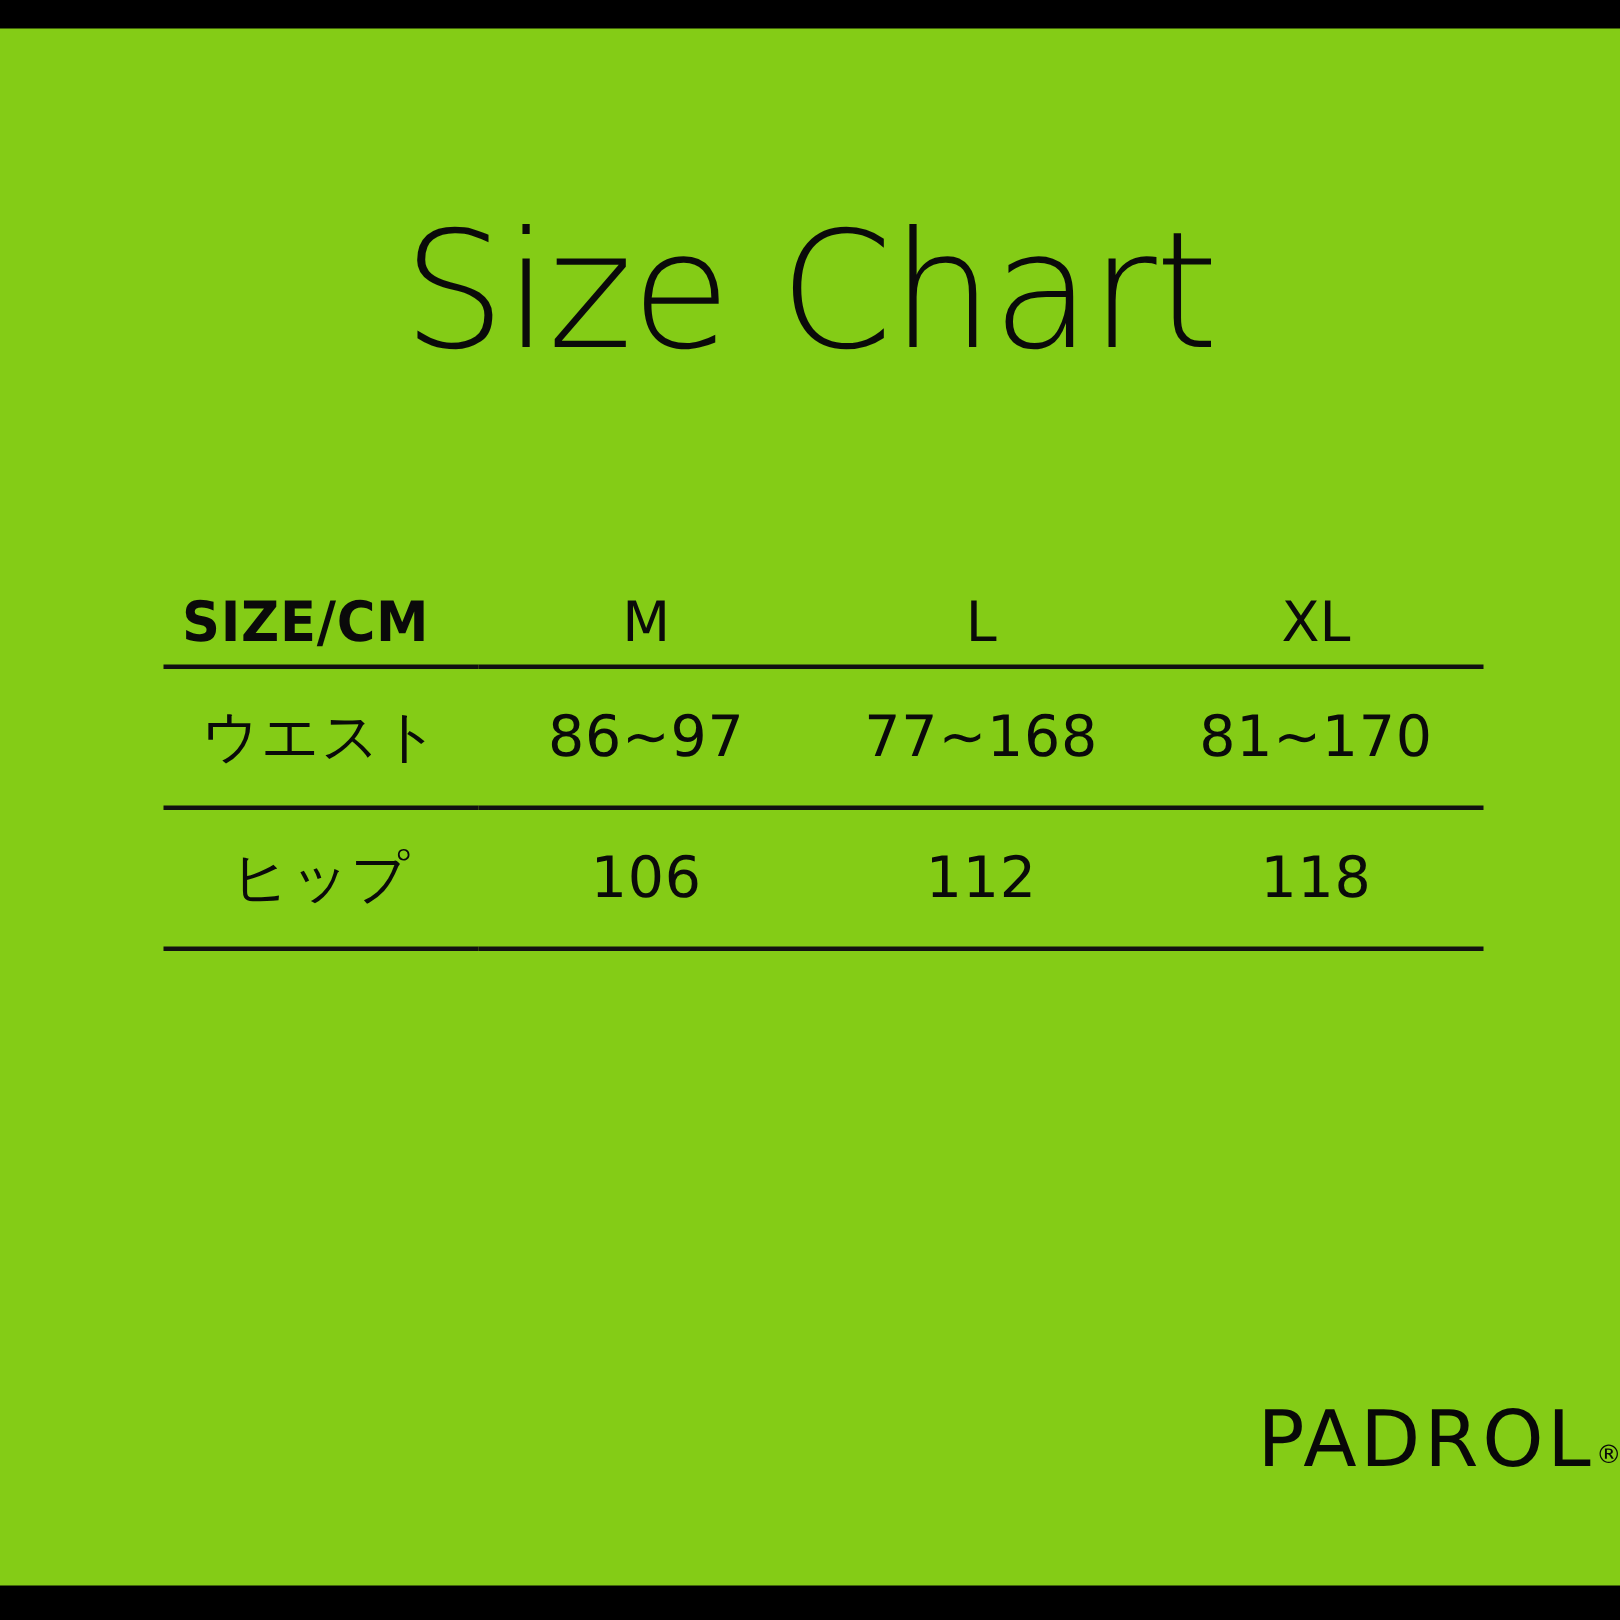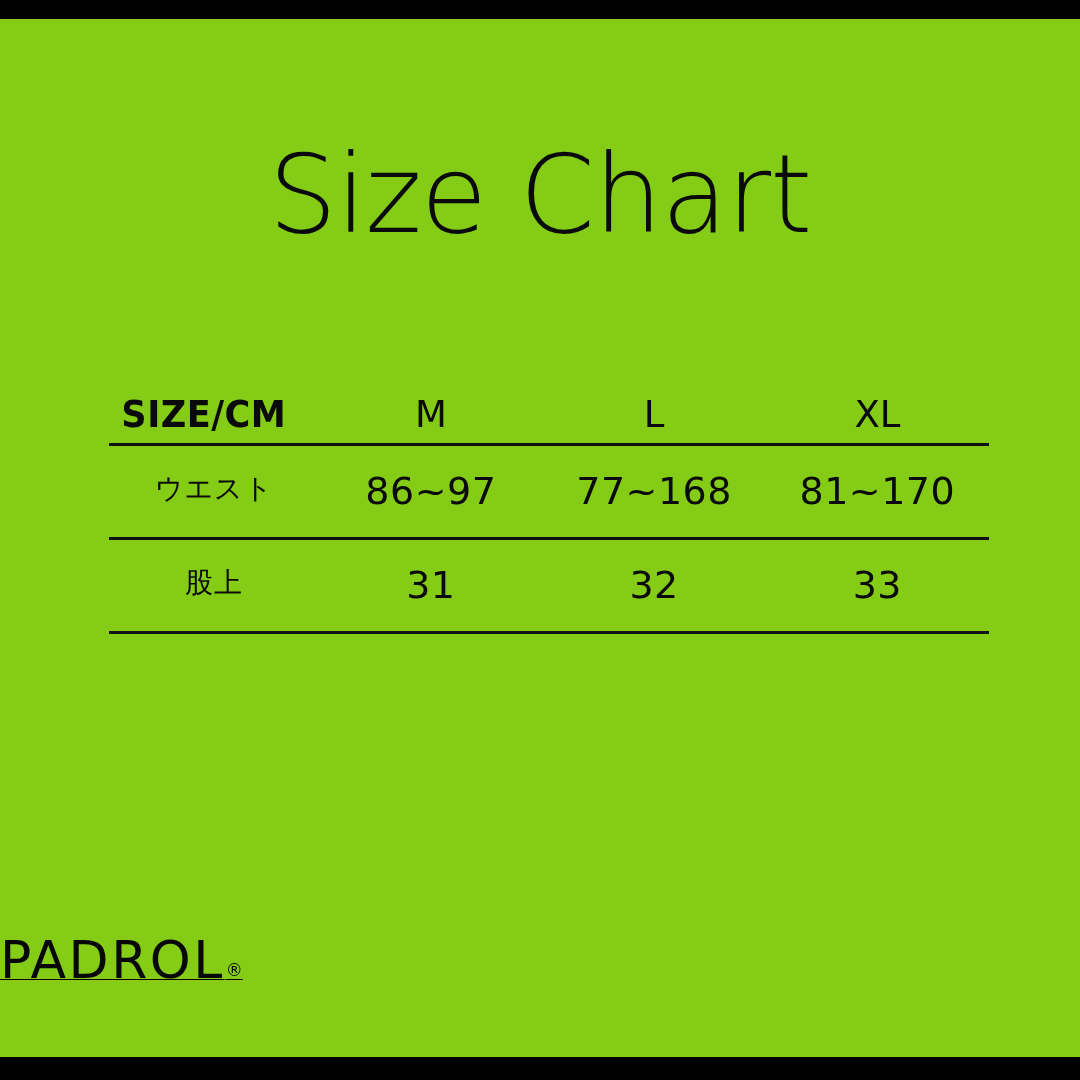--- a/index.html
+++ b/index.html
@@ -97,38 +97,36 @@
   
   tbody tr { height: 94px; }
   tbody td {
     border-bottom: 3px solid #111111;
     font-size: 38px;
     line-height: 1;
     font-weight: 400;
     white-space: nowrap;
   }
   tbody td.row-label {
-    font-size: 28px;
+    font-size: 38px;
     letter-spacing: 1px;
-    font-family: Liberation Mono, monospace;
   }
   tbody td.row-val {
     font-size: 38px;
     letter-spacing: 0.5px;
   }
 
   
   .brand {
     position: absolute;
     top: 930px;
     left: 0;
     width: 1080px;
-    text-align: left;
+    text-align: right;
     white-space: nowrap;
-    text-decoration: underline;
   }
   .brand-word {
     font-family: "DejaVu Sans", "Liberation Sans", sans-serif;
     font-weight: 400;
     font-size: 52px;
     letter-spacing: 2.5px;
     color: #080808;
   }
   .brand-mark {
     font-size: 17px;
@@ -165,24 +163,24 @@
         </tr>
       </thead>
       <tbody>
         <tr>
           <td class="row-label">ウエスト</td>
           <td class="row-val">86~97</td>
           <td class="row-val">77~168</td>
           <td class="row-val">81~170</td>
         </tr>
         <tr>
-          <td class="row-label">股上</td>
-          <td class="row-val">31</td>
-          <td class="row-val">32</td>
-          <td class="row-val">33</td>
+          <td class="row-label">ヒップ</td>
+          <td class="row-val">106</td>
+          <td class="row-val">112</td>
+          <td class="row-val">118</td>
         </tr>
       </tbody>
     </table>
   </div>
 
   <div class="brand">
     <span class="brand-word">PADROL</span><span class="brand-mark">®</span>
   </div>
 
   <div class="bar bar-bottom"></div>

